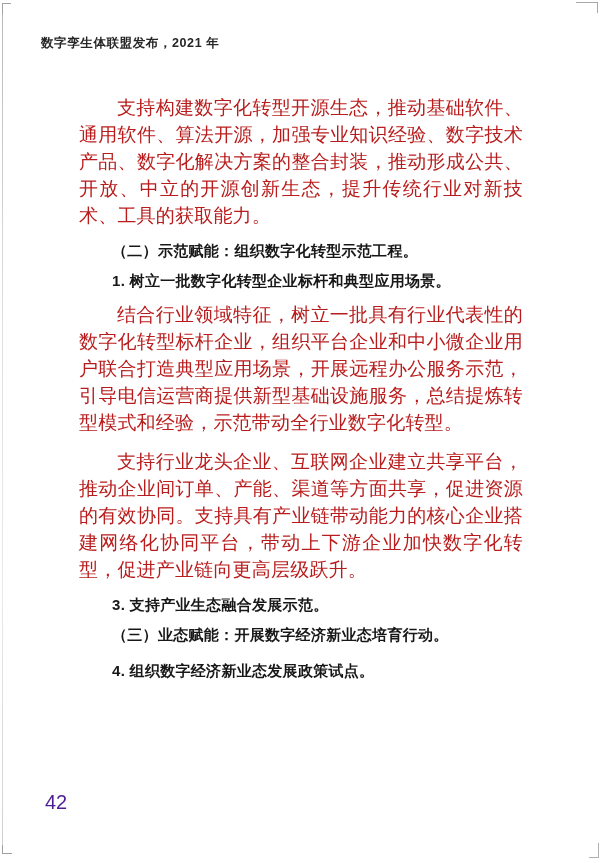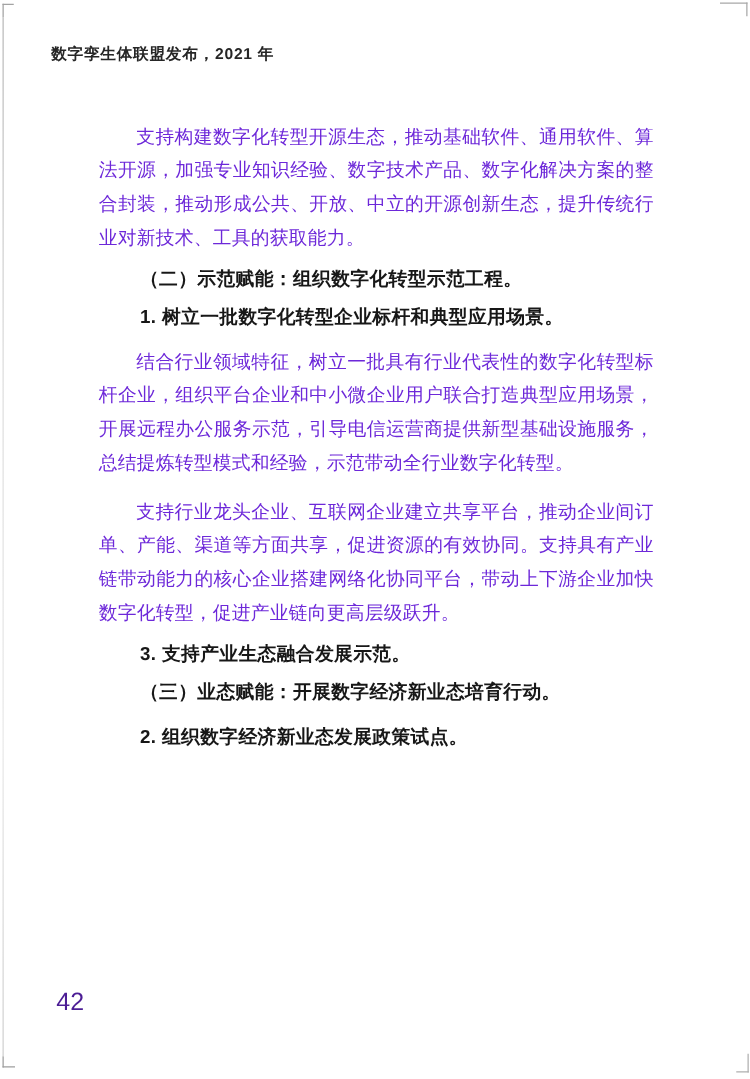--- a/index.html
+++ b/index.html
@@ -39,22 +39,22 @@
   }
   .content h3 {
     font-family: "Liberation Sans", "DejaVu Sans", sans-serif;
     font-size: 15px; font-weight: 700; color: #171717;
     line-height: 20px; text-indent: 33px; margin-top: 10px;
     letter-spacing: 0.3px;
   }
   .content h3.first { margin-top: 0; }
   .content h3.last { margin-top: 16px; }
   .content p {
-    font-family: Liberation Sans, sans-serif;
-    font-size: 15px; color: #6d28d9;
+    font-family: Liberation Mono, monospace;
+    font-size: 19px; color: #b91c1c;
     line-height: 27px; text-indent: 2em; margin-top: 12px;
     text-align: justify; text-justify: inter-ideograph;
     letter-spacing: 0.2px;
   }
   
   .page-number {
     position: absolute; left: 45px; top: 791px;
     font-family: Liberation Sans, sans-serif;
     font-size: 20px; font-weight: 500; color: #4c1d95;
   }
@@ -73,18 +73,18 @@
   <div class="doc-header">数字孪生体联盟发布，2021 年</div>
 
   <div class="content">
     <p>支持构建数字化转型开源生态，推动基础软件、通用软件、算法开源，加强专业知识经验、数字技术产品、数字化解决方案的整合封装，推动形成公共、开放、中立的开源创新生态，提升传统行业对新技术、工具的获取能力。</p>
     <h3>（二）示范赋能：组织数字化转型示范工程。</h3>
     <h3>1. 树立一批数字化转型企业标杆和典型应用场景。</h3>
     <p>结合行业领域特征，树立一批具有行业代表性的数字化转型标杆企业，组织平台企业和中小微企业用户联合打造典型应用场景，开展远程办公服务示范，引导电信运营商提供新型基础设施服务，总结提炼转型模式和经验，示范带动全行业数字化转型。</p>
     <p>支持行业龙头企业、互联网企业建立共享平台，推动企业间订单、产能、渠道等方面共享，促进资源的有效协同。支持具有产业链带动能力的核心企业搭建网络化协同平台，带动上下游企业加快数字化转型，促进产业链向更高层级跃升。</p>
     <h3>3. 支持产业生态融合发展示范。</h3>
     <h3>（三）业态赋能：开展数字经济新业态培育行动。</h3>
-    <h3 class="last">2. 组织数字经济新业态发展政策试点。</h3>
+    <h3 class="last">4. 组织数字经济新业态发展政策试点。</h3>
   </div>
 
   <div class="page-number">42</div>
 
 </div>
 
 </body></html>

